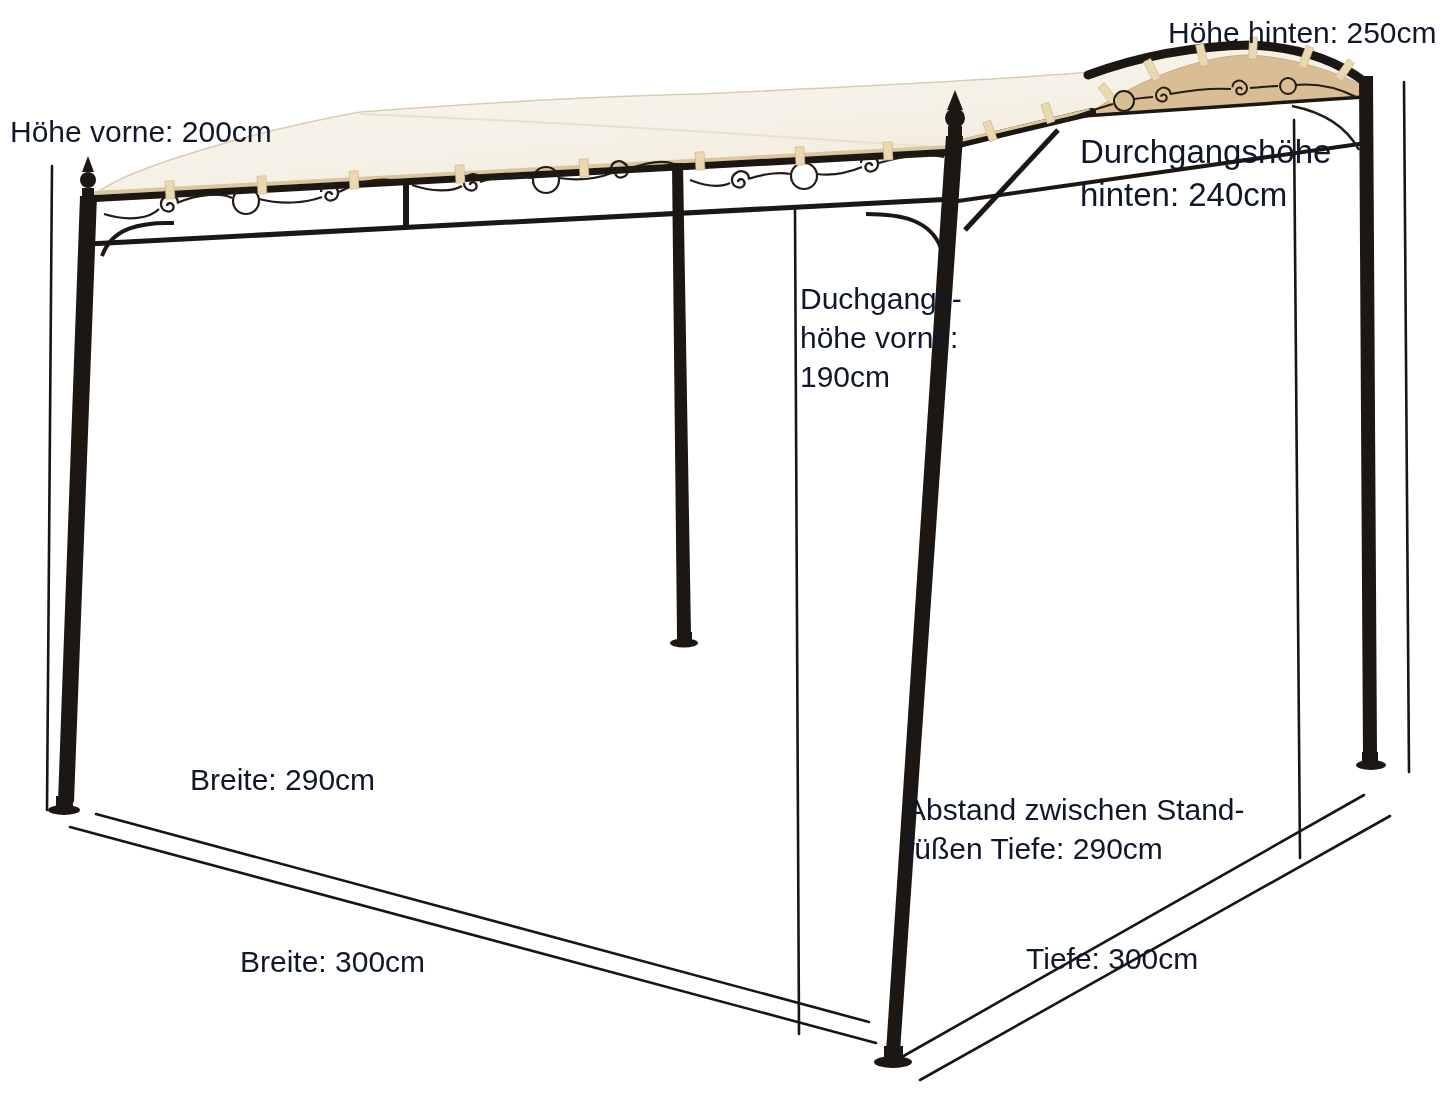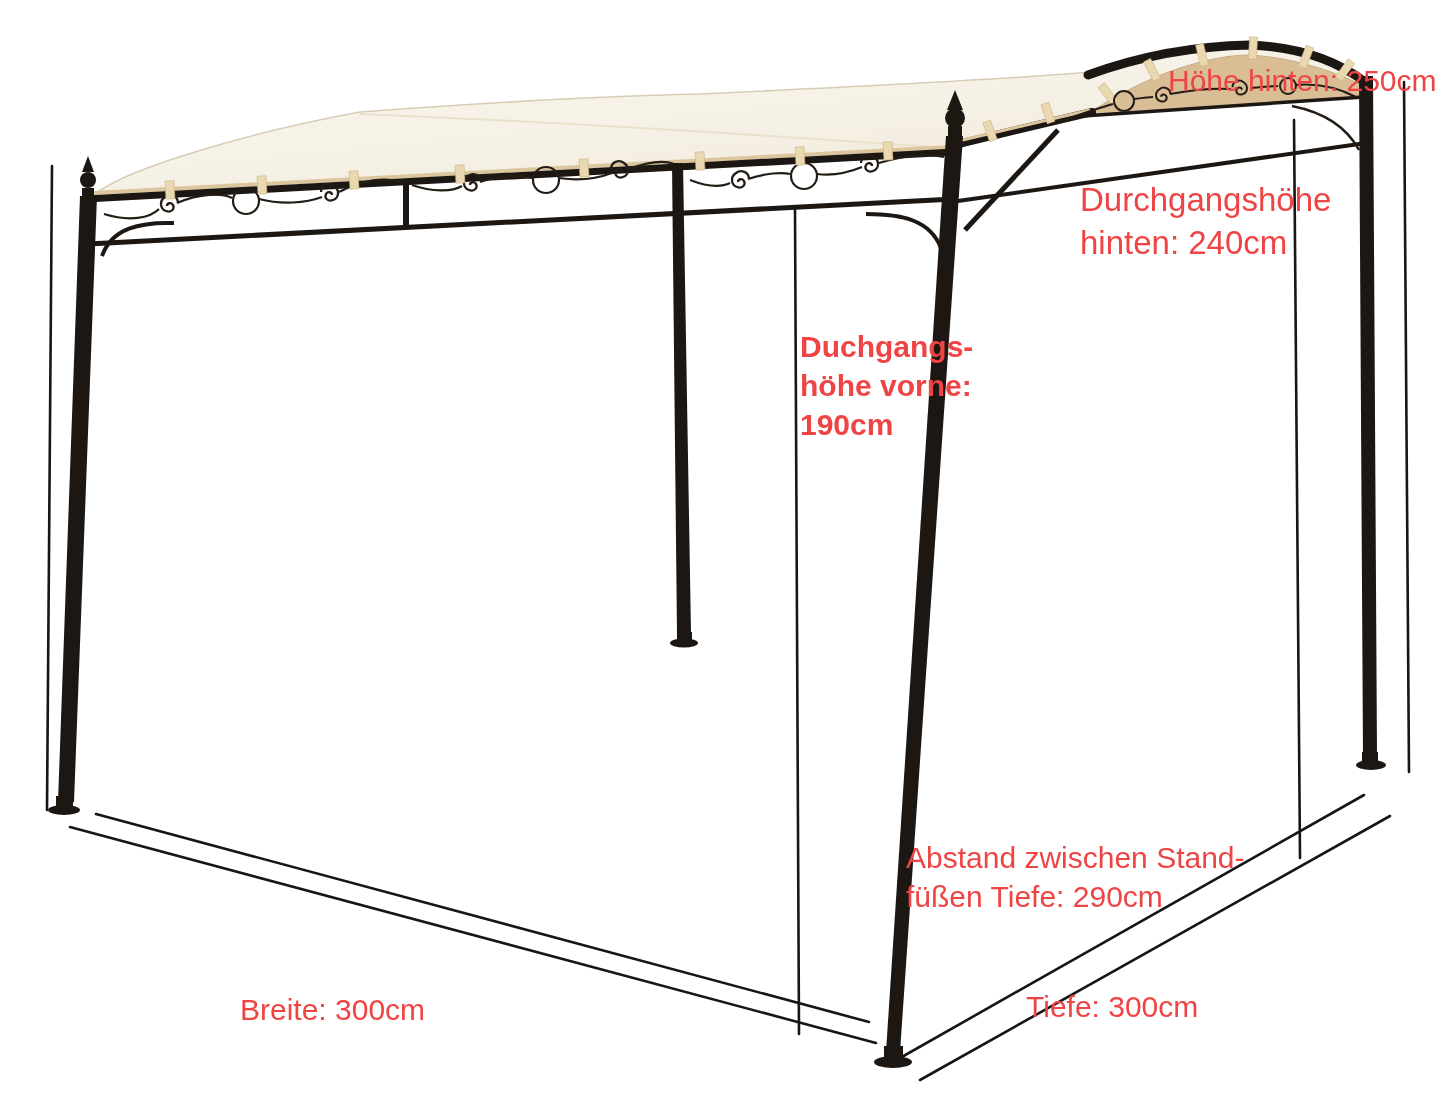--- a/index.html
+++ b/index.html
@@ -6,26 +6,25 @@
   .stage{
     position:relative;
     width:1445px;height:1120px;
     background:#ffffff;
     overflow:hidden;
     font-family:"Liberation Sans", sans-serif;
   }
   .stage svg{position:absolute;left:0;top:0;}
   .lbl{
     position:absolute;
-    color:#ef4444;
+    color:#0f172a;
     font-size:30px;
     line-height:1.30;
     white-space:nowrap;
     letter-spacing:0px;
-    margin-top:48px;
   }
   .lbl div{white-space:nowrap;}
 </style>
 </head>
 <body>
 
 <div class="stage">
 
   <svg width="1445" height="1120" viewBox="0 0 1445 1120">
     <defs>
@@ -182,37 +181,41 @@
       <line x1="795" y1="210" x2="799" y2="1034"></line>
       <line x1="1294" y1="120" x2="1300" y2="858"></line>
       <line x1="1404" y1="82" x2="1409" y2="772"></line>
       <line x1="96" y1="814" x2="869" y2="1022"></line>
       <line x1="70" y1="827" x2="876" y2="1043"></line>
       <line x1="900" y1="1058" x2="1364" y2="795"></line>
       <line x1="920" y1="1080" x2="1390" y2="816"></line>
     </g>
   </svg>
 
+  <div class="lbl" style="left:10px; top:112px;">
+    <div>Höhe vorne: 200cm</div>
+  </div>
 
   <div class="lbl" style="left:1168px; top:13px;">
     <div>Höhe hinten: 250cm</div>
   </div>
 
   <div class="lbl" style="left:1080px; top:131px; font-size:33px;">
     <div>Durchgangshöhe</div>
     <div>hinten: 240cm</div>
   </div>
 
-  <div class="lbl" style="left:800px; top:279px;font-weight:bold;">
+  <div class="lbl" style="left:800px; top:279px;">
     <div>Duchgangs-</div>
     <div>höhe vorne:</div>
     <div>190cm</div>
   </div>
 
   <div class="lbl" style="left:190px; top:760px;">
+    <div>Breite: 290cm</div>
   </div>
 
   <div class="lbl" style="left:906px; top:790px;">
     <div>Abstand zwischen Stand-</div>
     <div>füßen Tiefe: 290cm</div>
   </div>
 
   <div class="lbl" style="left:240px; top:942px;">
     <div>Breite: 300cm</div>
   </div>

